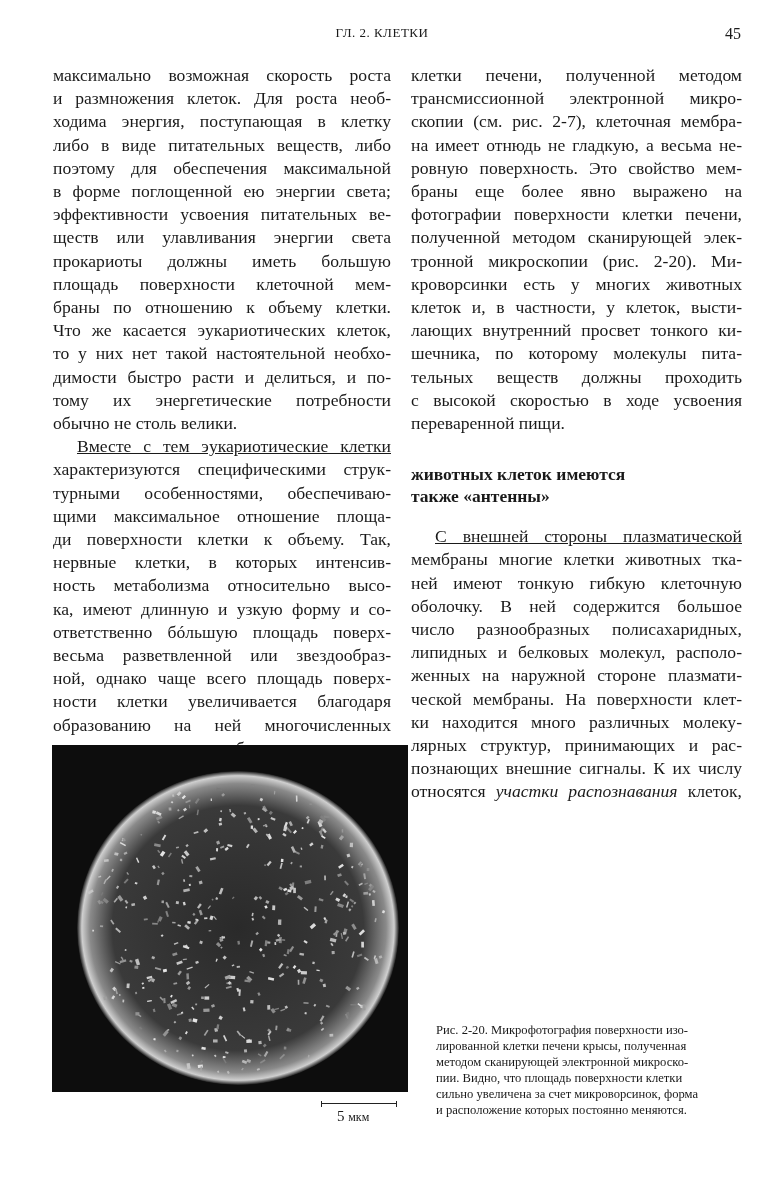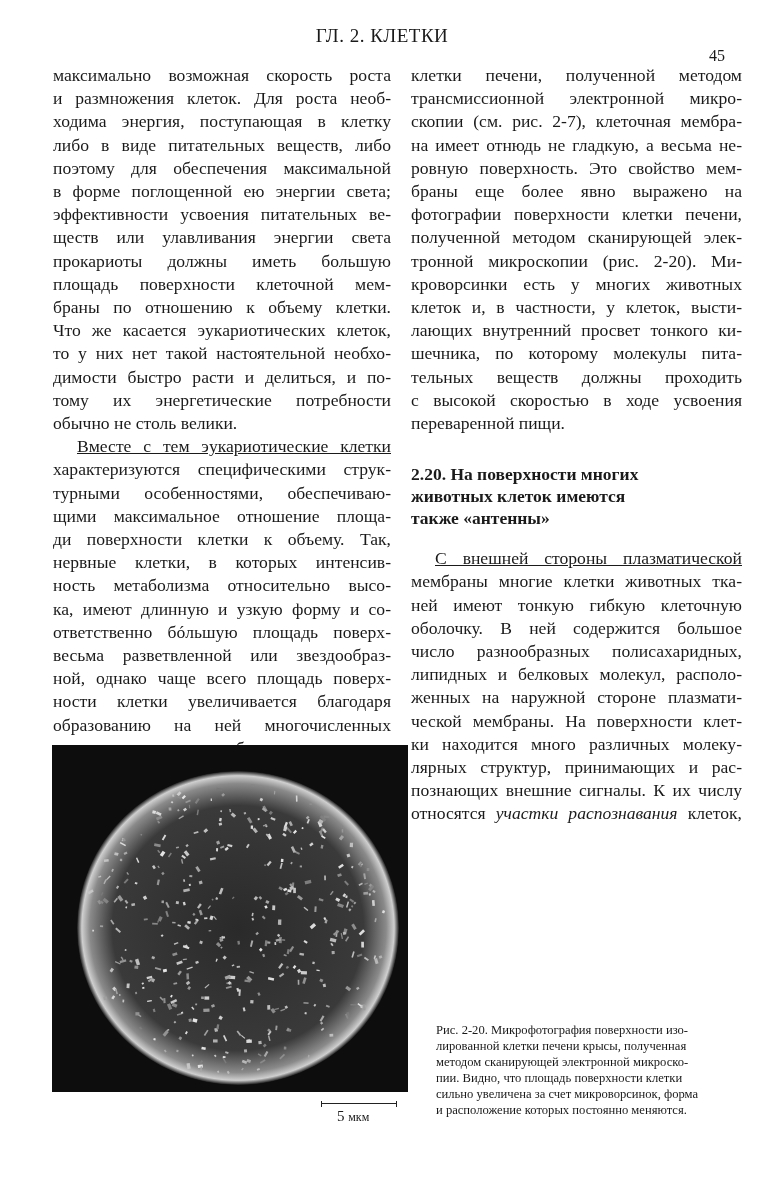--- a/index.html
+++ b/index.html
@@ -1,20 +1,20 @@
 <!DOCTYPE html>
 <html><head>
 <meta charset="utf-8">
 <style>
   html, body { margin:0; padding:0; background:#ffffff; }
   body { width:771px; height:1200px; position:relative; overflow:hidden;
          font-family:"Liberation Serif", "DejaVu Serif", serif; color:#1a1a1a; }
   .header-title { position:absolute; top:25px; left:0; width:764px; text-align:center;
-         font-size:19px; letter-spacing:0.5px; }
-  .page-number { position:absolute; top:25px; right:46px; font-size:16px;margin-top:22px; }
+         font-size:13px; letter-spacing:0.5px; }
+  .page-number { position:absolute; top:25px; right:30px; font-size:16px; }
   .col { position:absolute; font-size:17.6px; line-height:23.2px; text-align:justify; }
   #col-left { left:53px; top:64px; width:338px; }
   #col-right { left:411px; top:64px; width:331px; }
   .line { display:block; text-align:justify; text-align-last:justify; white-space:nowrap; }
   .line.last { text-align-last:left; }
   .line.ind { padding-left:24px;text-decoration:underline; }
   .section-heading { font-weight:bold; font-size:17.5px; line-height:22px; margin:28px 0 18px 0; text-align:left; }
   .section-heading span { display:block; }
   em { font-style:italic; }
   #figure { position:absolute; left:52px; top:745px; width:356px; height:347px; background:#0d0d0d; overflow:hidden; }
@@ -84,21 +84,20 @@
   <span class="line">тронной микроскопии (рис. 2-20). Ми-</span>
   <span class="line">кроворсинки есть у многих животных</span>
   <span class="line">клеток и, в частности, у клеток, высти-</span>
   <span class="line">лающих внутренний просвет тонкого ки-</span>
   <span class="line">шечника, по которому молекулы пита-</span>
   <span class="line">тельных веществ должны проходить</span>
   <span class="line">с высокой скоростью в ходе усвоения</span>
   <span class="line last">переваренной пищи.</span>
 
   <div class="section-heading">
-    <span>2.20. На поверхности многих</span>
     <span>животных клеток имеются</span>
     <span>также «антенны»</span>
   </div>
 
   <span class="line ind">С внешней стороны плазматической</span>
   <span class="line">мембраны многие клетки животных тка-</span>
   <span class="line">ней имеют тонкую гибкую клеточную</span>
   <span class="line">оболочку. В ней содержится большое</span>
   <span class="line">число разнообразных полисахаридных,</span>
   <span class="line">липидных и белковых молекул, располо-</span>

